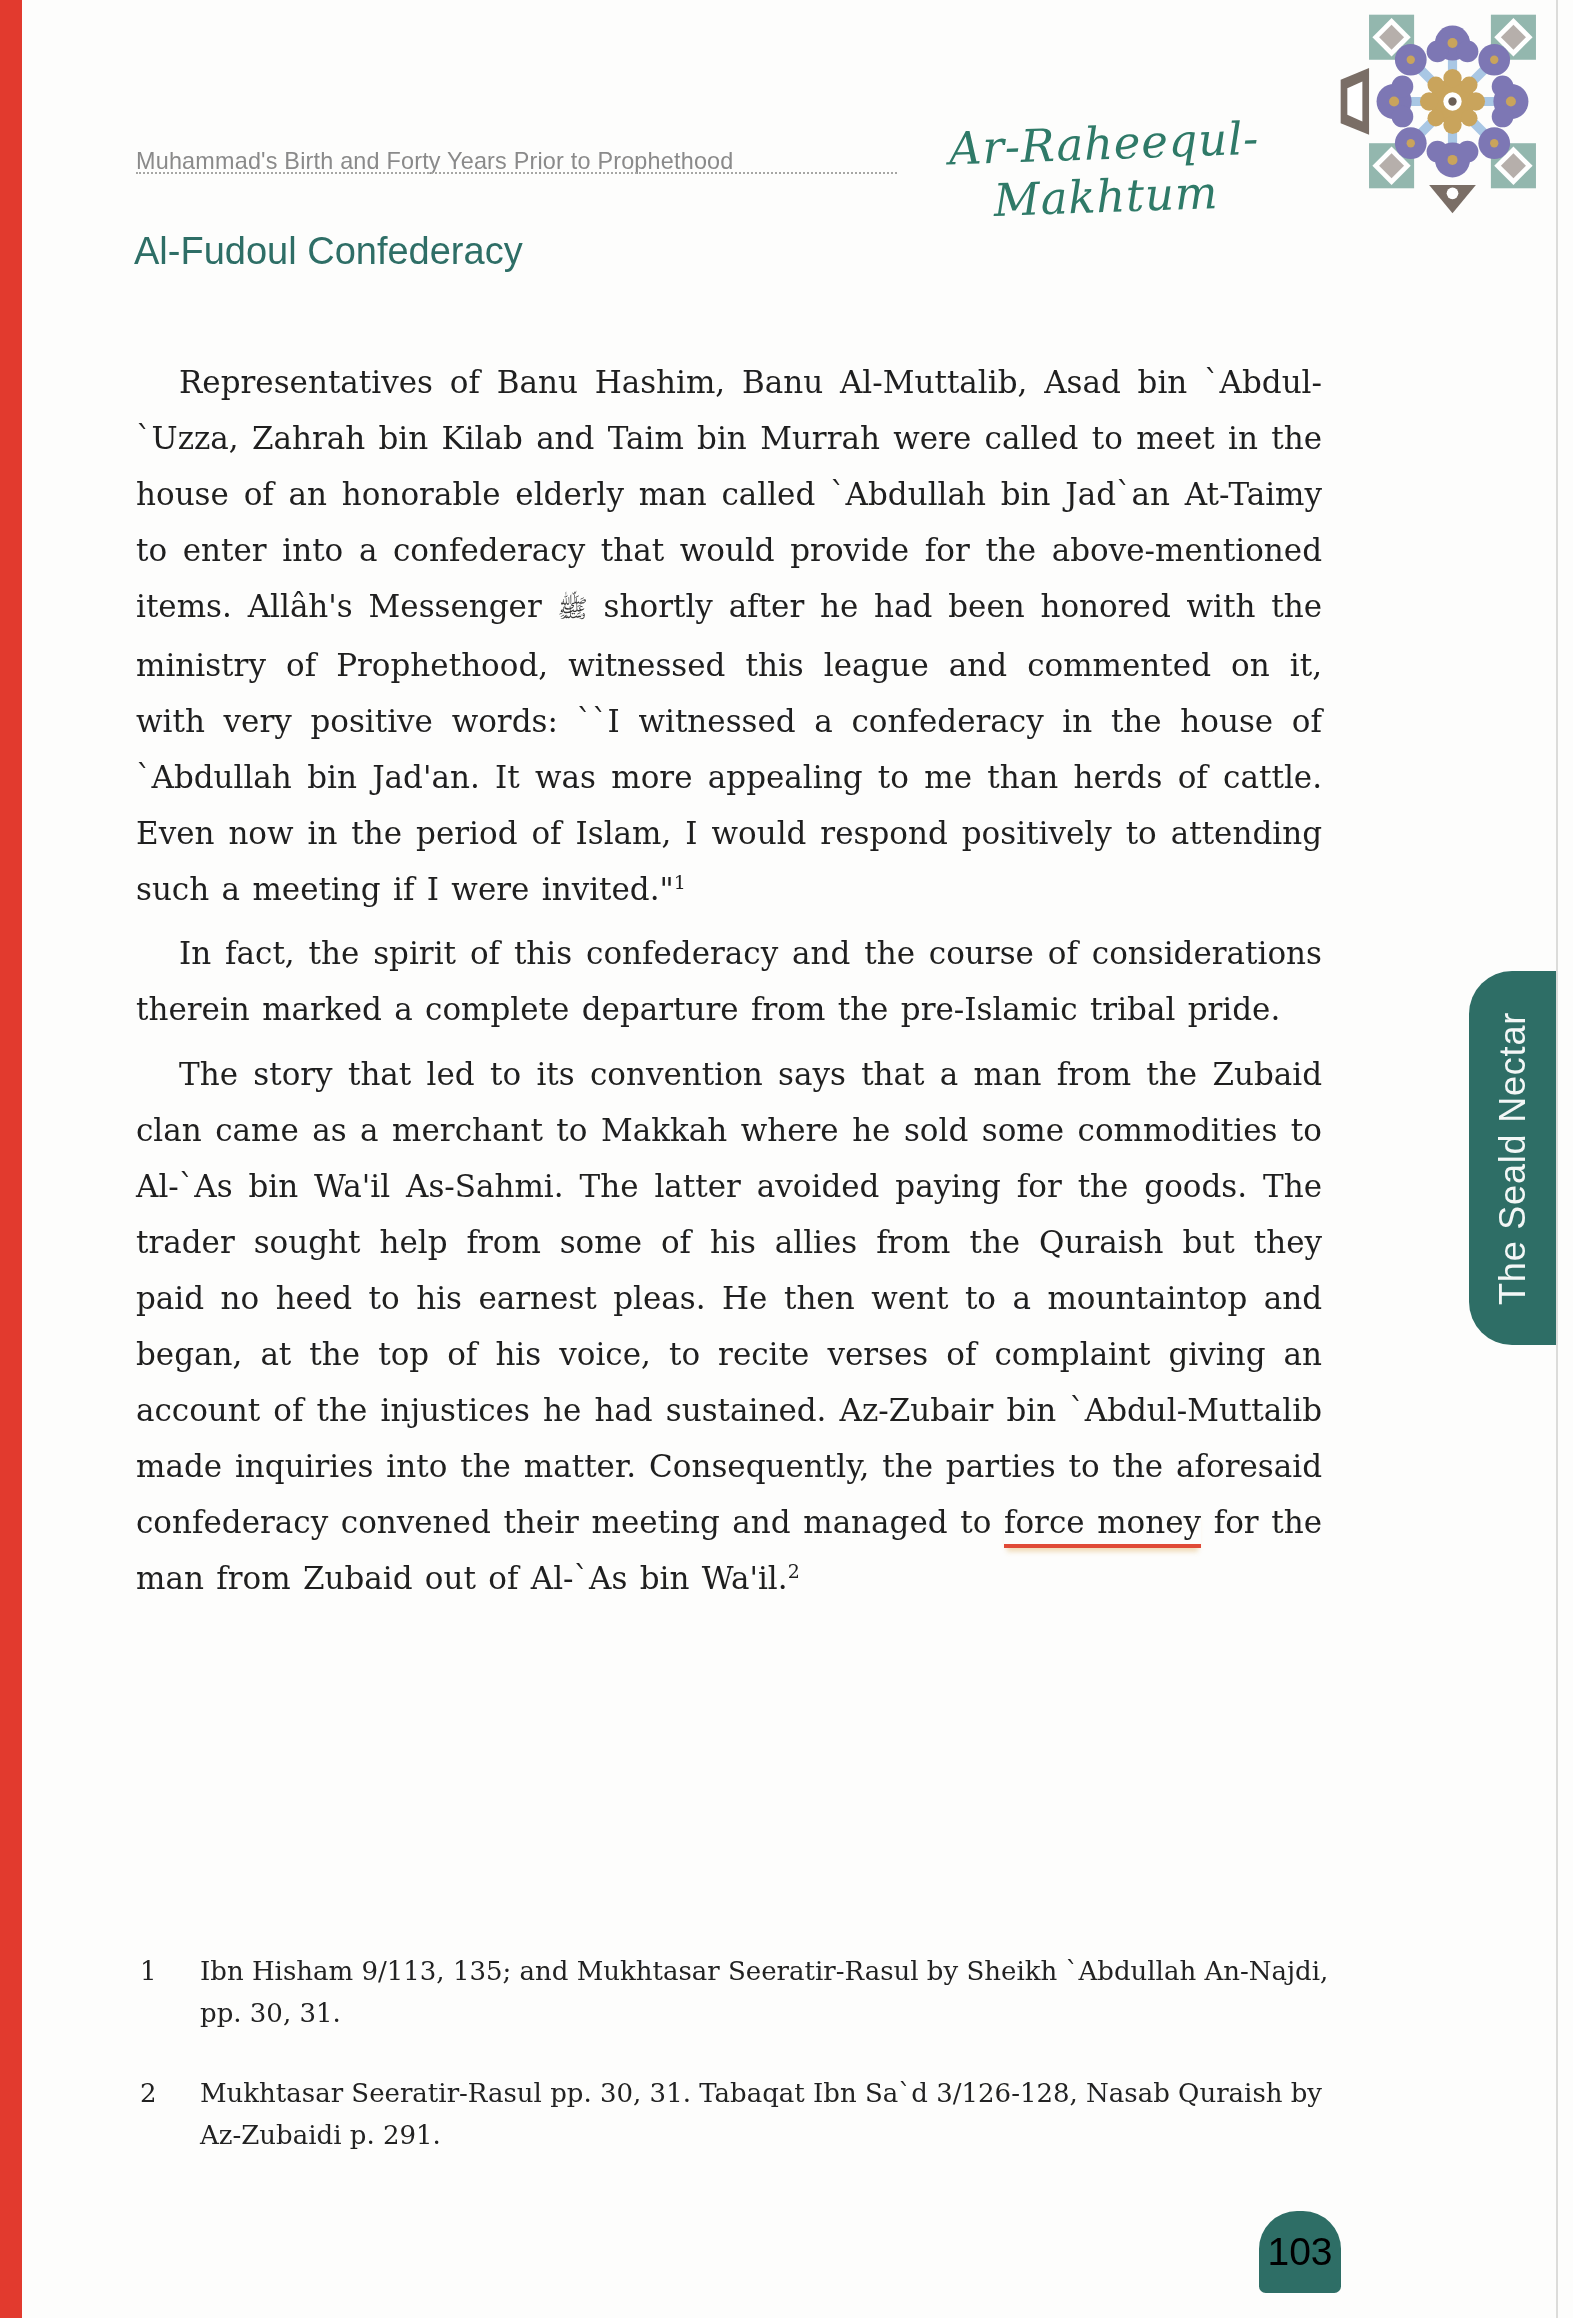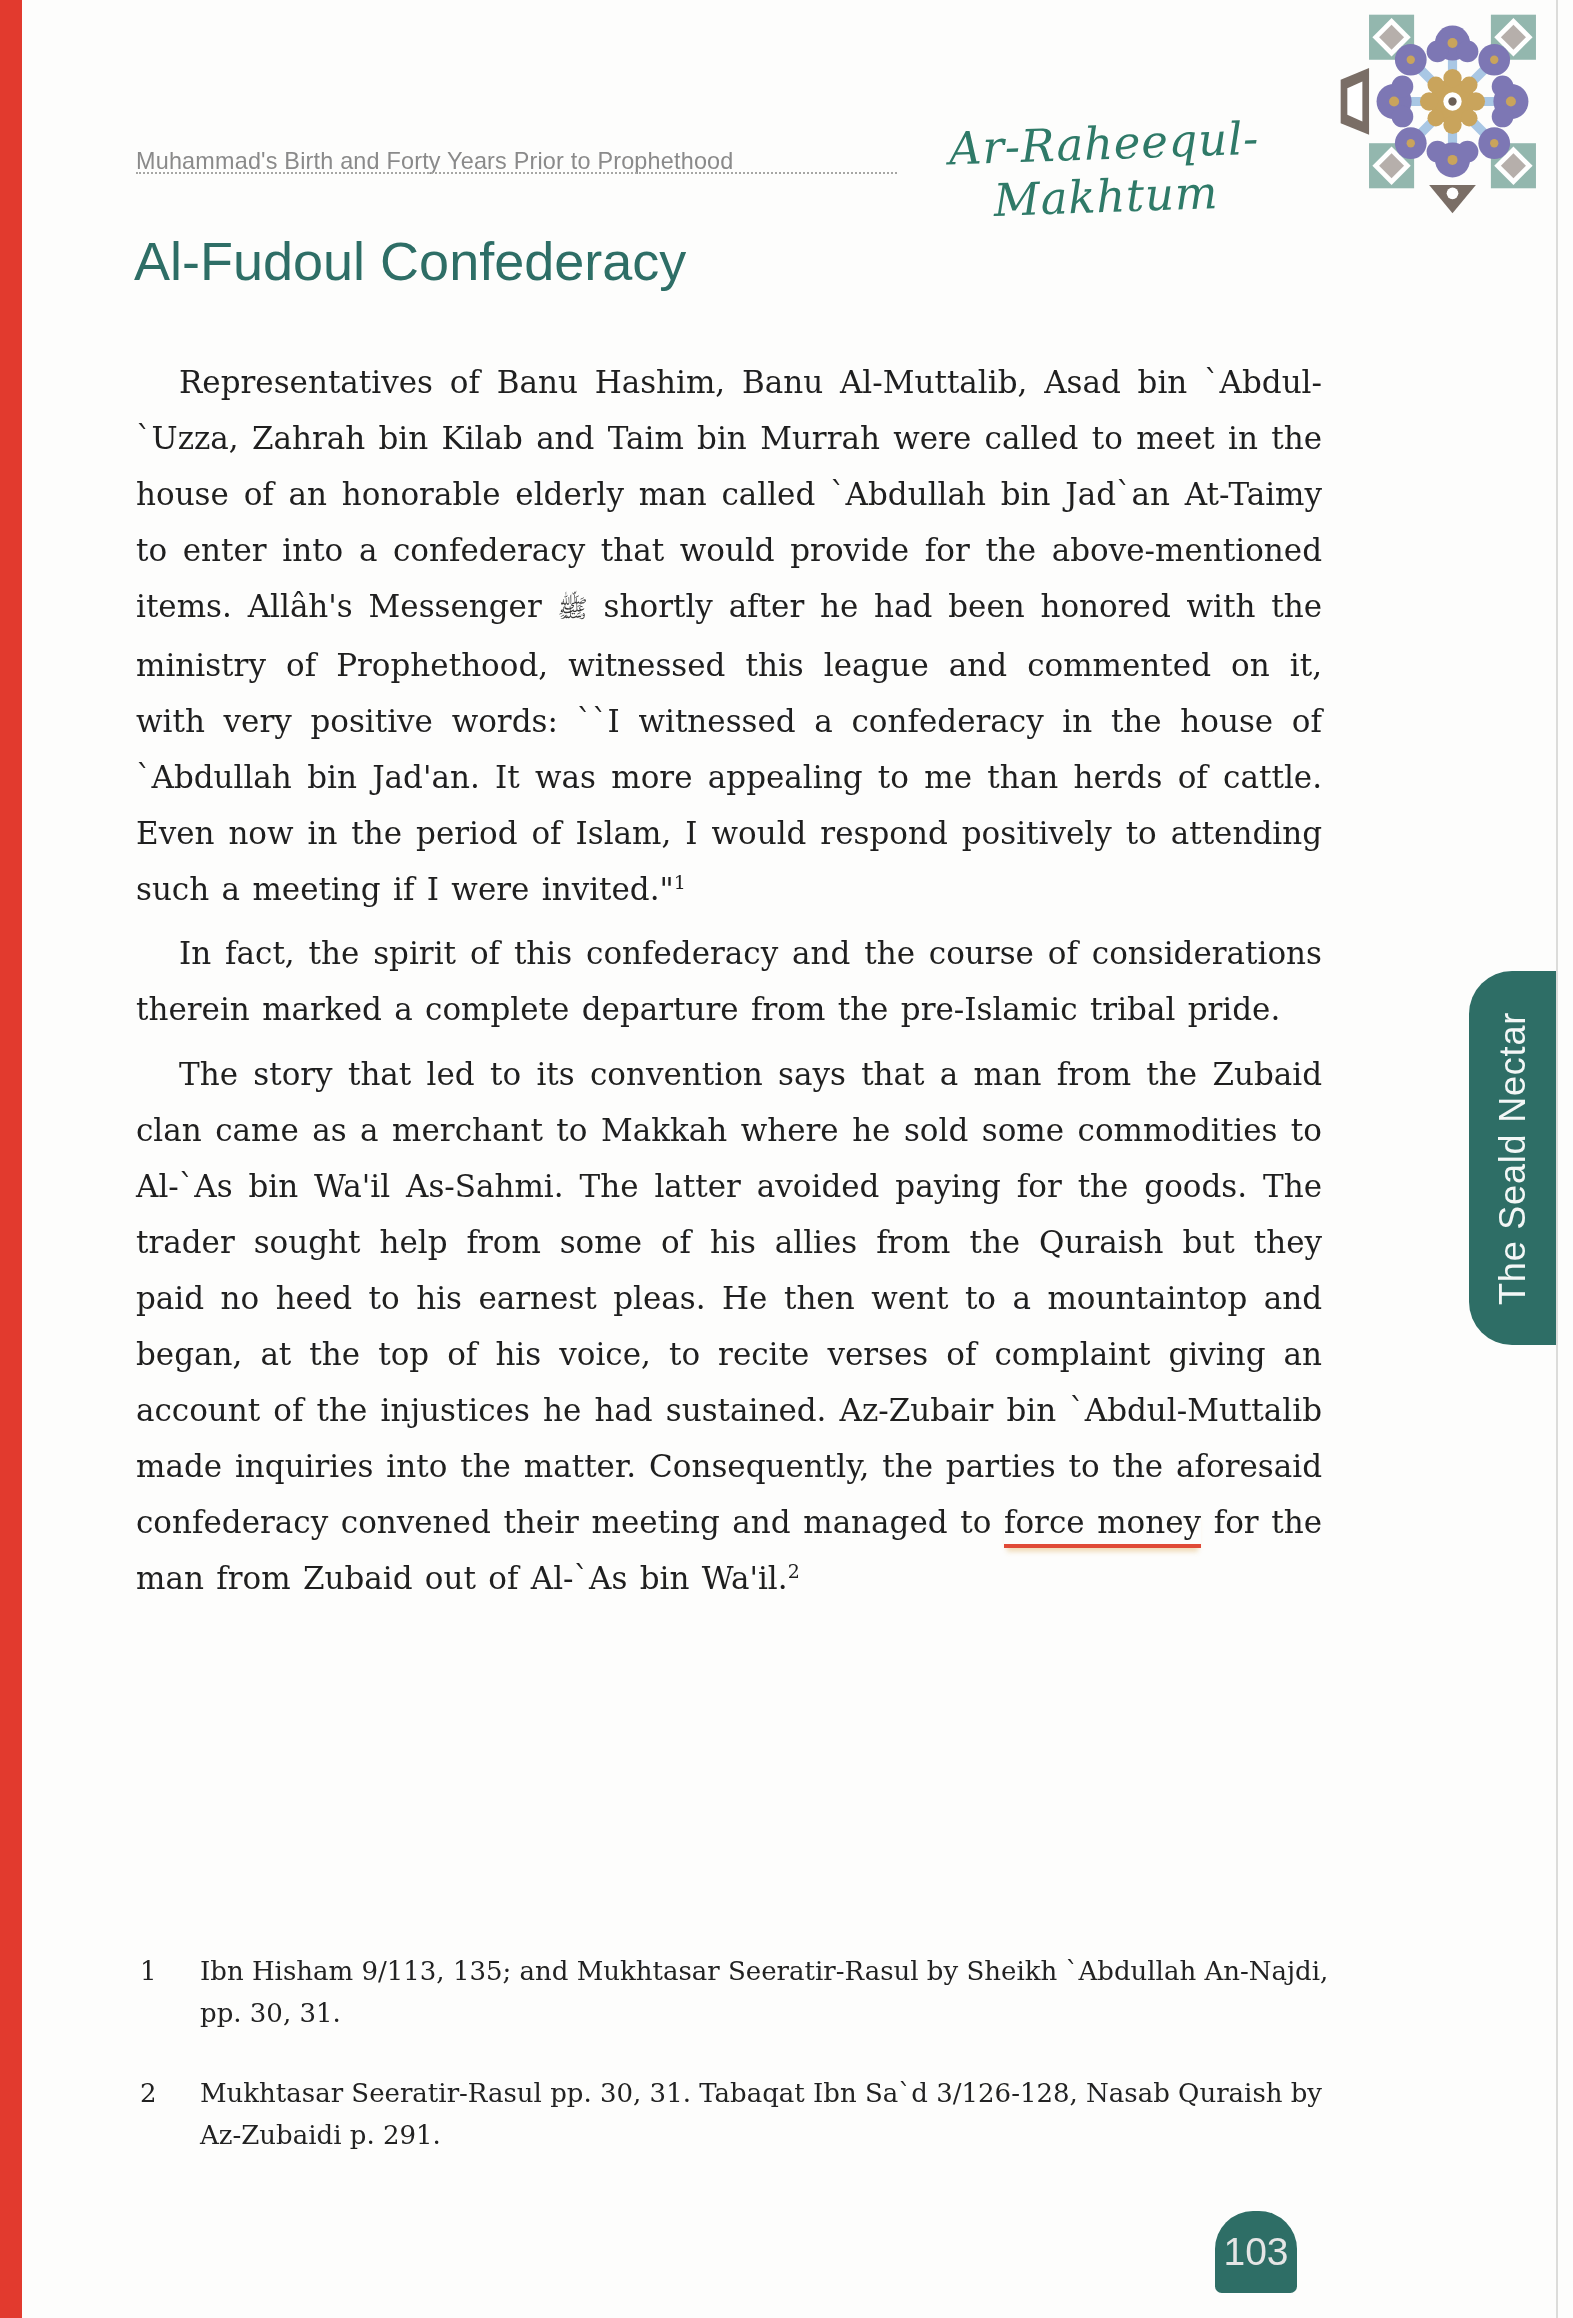--- a/index.html
+++ b/index.html
@@ -19,21 +19,21 @@
   .book-script-title{
     position:absolute;left:892px;top:117px;width:426px;text-align:center;
     font-family:"DejaVu Serif",serif;font-style:italic;font-size:45px;color:#2f7a68;
     transform:rotate(-2deg);letter-spacing:0.8px;
   }
 
   .ornament{position:absolute;right:6.7px;top:8.3px;}
 
   .section-title{
     position:absolute;left:134px;top:230px;margin:0;
-    font-family:"Liberation Sans",sans-serif;font-weight:400;font-size:54px;color:#2e6e66;
+    font-family:"Liberation Sans",sans-serif;font-weight:400;font-size:38px;color:#2e6e66;
   }
 
   .body-copy{position:absolute;left:136px;top:354px;width:1186px;}
   .para{
     margin:0 0 8.3px 0;font-size:31px;line-height:56px;text-align:justify;
     text-indent:43px;color:#1f1f1f;word-spacing:2.5px;
   }
   .pbuh{font-size:25px;color:#333;}
   .fn-ref{font-size:19px;line-height:0;vertical-align:super;}
   .red-underline{
@@ -51,24 +51,24 @@
     position:absolute;right:16.7px;top:971px;width:87px;height:374px;
     background:#2e6e66;border-radius:43px 0 0 43px;
     display:flex;align-items:center;justify-content:center;z-index:2;
   }
   .side-tab-label{
     writing-mode:vertical-rl;transform:rotate(180deg);white-space:nowrap;
     font-family:"Liberation Sans",sans-serif;font-size:36px;color:#f3f7f6;letter-spacing:0.8px;
   }
 
   .page-badge{
-    position:absolute;left:1215px;top:2211px;width:82px;height:82px;
+    position:absolute;left:1259px;top:2211px;width:82px;height:82px;
     background:#2e6e66;border-radius:38px 38px 6.7px 6.7px;
     display:flex;align-items:center;justify-content:center;
-    font-family:"Liberation Sans",sans-serif;font-size:39px;color:#e5e5e5;z-index:2;
+    font-family:"Liberation Sans",sans-serif;font-size:39px;color:#000000;z-index:2;
   }
 </style>
 </head>
 <body>
 
 <div class="page">
 
   <div class="red-bar"></div>
   <div class="page-edge-line"></div>
 

